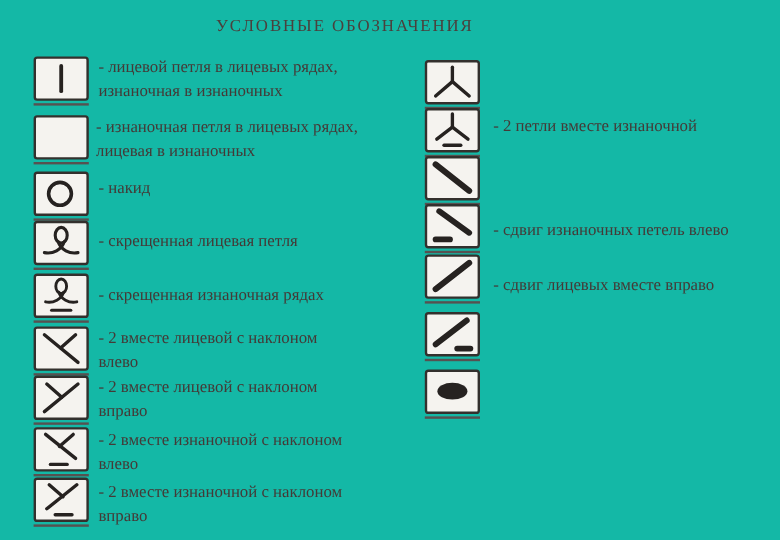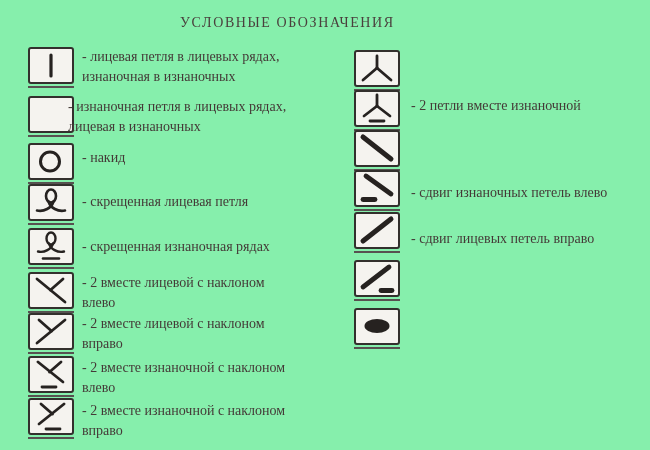--- a/index.html
+++ b/index.html
@@ -1,19 +1,19 @@
 <!DOCTYPE html>
 <html><head>
 <meta charset="utf-8">
 <style>
   html,body{margin:0;padding:0;}
   .page{
     position:relative;
     width:650px;height:450px;
-    background:#86efac;
+    background:#14b8a6;
     font-family:"Liberation Serif", serif;
     color:#443a37;
     overflow:hidden;
   }
   .title{
     position:absolute;
     left:180px;top:15px;
     font-size:14px;
     letter-spacing:1.6px;
     color:#4a403d;
@@ -61,27 +61,27 @@
 
 <div class="page">
 
   <div class="title">УСЛОВНЫЕ ОБОЗНАЧЕНИЯ</div>
 
   <span class="symbox" style="left:28px;top:47px">
     <svg width="42" height="33" viewBox="0 0 42 33">
       <line x1="21" y1="6" x2="21" y2="27" stroke-width="3.2"></line>
     </svg>
   </span>
-  <span class="label" style="left:82px;top:47px">- лицевая петля в лицевых рядах,
+  <span class="label" style="left:82px;top:47px">- лицевой петля в лицевых рядах,
 изнаночная в изнаночных</span>
 
   <span class="symbox" style="left:28px;top:96px">
     <svg width="42" height="33" viewBox="0 0 42 33"></svg>
   </span>
-  <span class="label" style="left:68px;top:97px">- изнаночная петля в лицевых рядах,
+  <span class="label" style="left:80px;top:97px">- изнаночная петля в лицевых рядах,
 лицевая в изнаночных</span>
 
   <span class="symbox" style="left:28px;top:143px">
     <svg width="42" height="33" viewBox="0 0 42 33">
       <circle cx="20" cy="16.5" r="9.5" stroke-width="3"></circle>
     </svg>
   </span>
   <span class="label" style="left:82px;top:148px">- накид</span>
 
   <span class="symbox" style="left:28px;top:184px">
@@ -171,21 +171,21 @@
       <line x1="7" y1="27.5" x2="19" y2="27.5" stroke-width="4.8"></line>
     </svg>
   </span>
   <span class="label" style="left:411px;top:183px">- сдвиг изнаночных петель влево</span>
 
   <span class="symbox" style="left:354px;top:212px">
     <svg width="42" height="33" viewBox="0 0 42 33">
       <line x1="7" y1="27" x2="35" y2="5" stroke-width="5"></line>
     </svg>
   </span>
-  <span class="label" style="left:411px;top:229px">- сдвиг лицевых петель вправо</span>
+  <span class="label" style="left:411px;top:229px">- сдвиг лицевых вместе вправо</span>
 
   <span class="symbox" style="left:354px;top:260px">
     <svg width="42" height="33" viewBox="0 0 42 33">
       <line x1="7" y1="25" x2="33" y2="5" stroke-width="4.8"></line>
       <line x1="25" y1="28.5" x2="36" y2="28.5" stroke-width="4.8"></line>
     </svg>
   </span>
 
   <span class="symbox" style="left:354px;top:308px">
     <svg width="42" height="33" viewBox="0 0 42 33">

